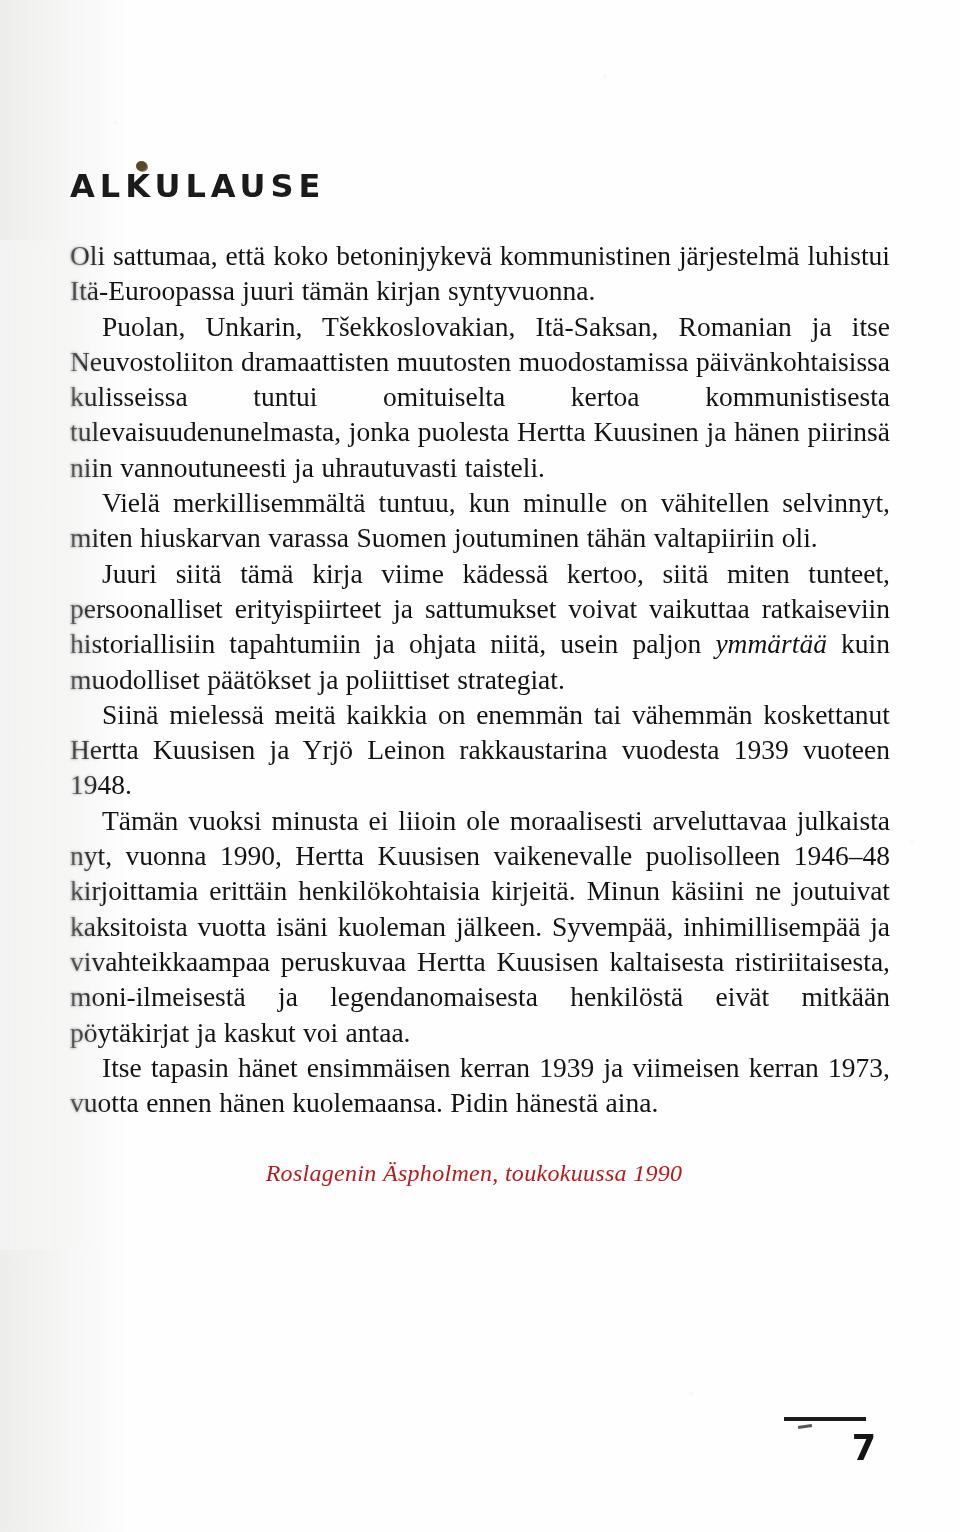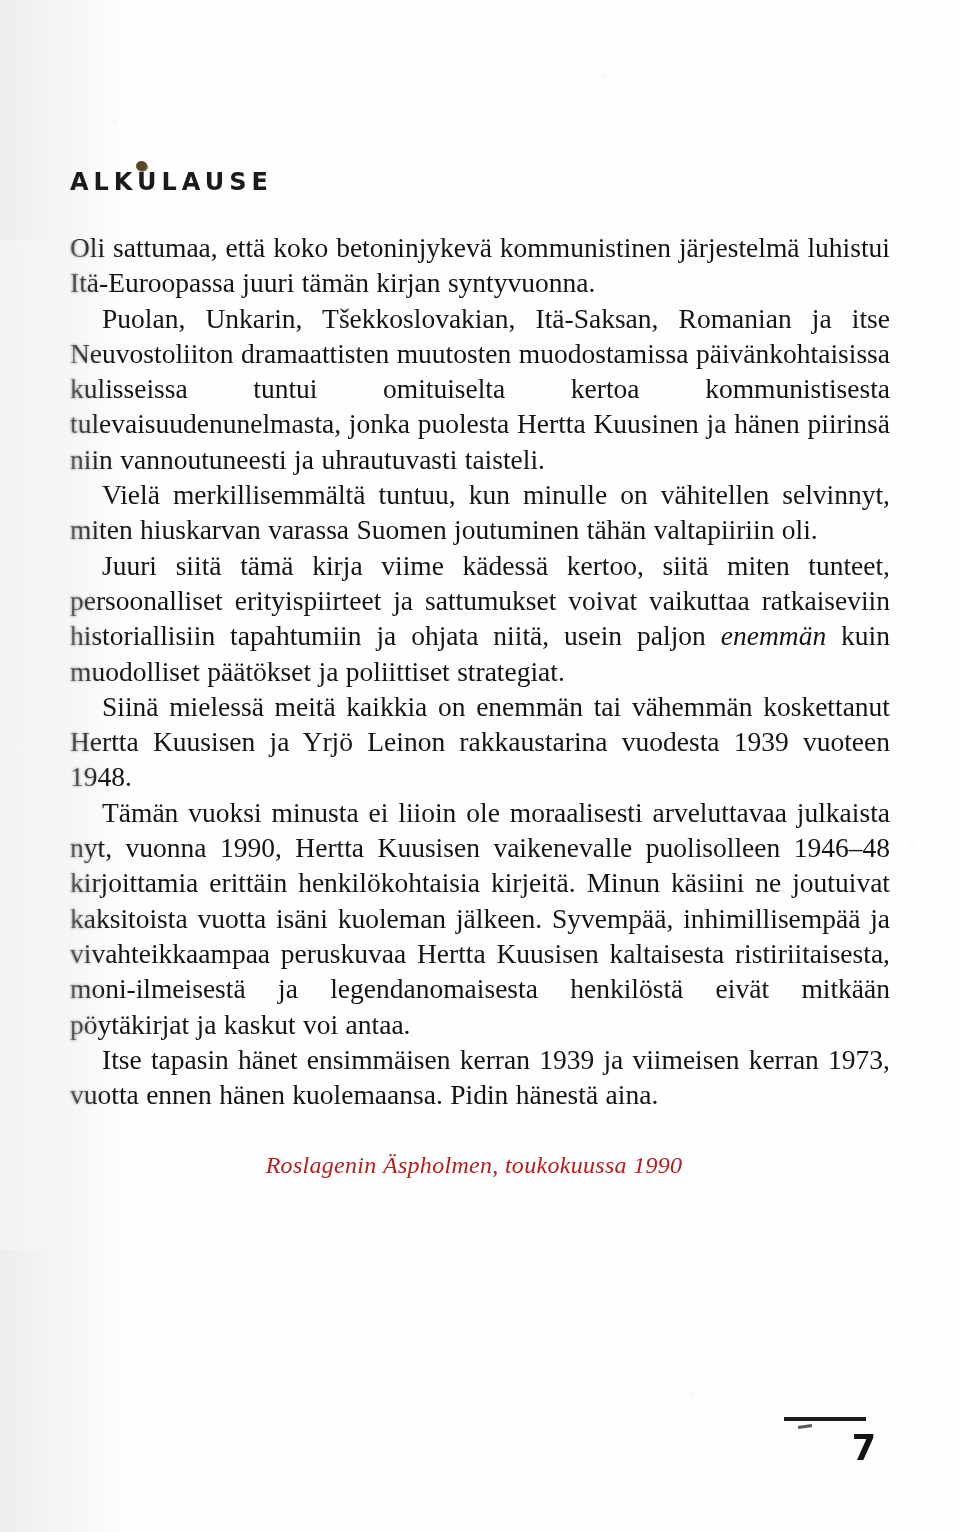--- a/index.html
+++ b/index.html
@@ -51,21 +51,21 @@
     left: 70px;
     top: 0;
     width: 820px;
   }
 
   #doc-title {
     margin: 0;
     padding-top: 170px;
     font-family: "DejaVu Sans", "Liberation Sans", sans-serif;
     font-weight: 700;
-    font-size: 24px;
+    font-size: 32px;
     letter-spacing: 5px;
     color: #1b1b1b;
     line-height: 1;
   }
 
   .title-row {
     position: relative;
     display: inline-block;
   }
 
@@ -184,21 +184,21 @@
     </h1>
 
     <div id="body-copy">
 
       <p class="para first">Oli sattumaa, että koko betoninjykevä kommunistinen järjestelmä luhistui Itä-Euroopassa juuri tämän kirjan syntyvuonna.</p>
 
       <p class="para">Puolan, Unkarin, Tšekkoslovakian, Itä-Saksan, Romanian ja itse Neuvostoliiton dramaattisten muutosten muodostamissa päivänkohtaisissa kulisseissa tuntui omituiselta kertoa kommunistisesta tulevaisuudenunelmasta, jonka puolesta Hertta Kuusinen ja hänen piirinsä niin vannoutuneesti ja uhrautuvasti taisteli.</p>
 
       <p class="para">Vielä merkillisemmältä tuntuu, kun minulle on vähitellen selvinnyt, miten hiuskarvan varassa Suomen joutuminen tähän valtapiiriin oli.</p>
 
-      <p class="para"><span>Juuri siitä tämä kirja viime kädessä kertoo, siitä miten tunteet, persoonalliset erityispiirteet ja sattumukset voivat vaikuttaa ratkaiseviin historiallisiin tapahtumiin ja ohjata niitä, usein paljon </span><em>enemmän</em><span> kuin muodolliset päätökset ja poliittiset strategiat.</span></p>
+      <p class="para"><span>Juuri siitä tämä kirja viime kädessä kertoo, siitä miten tunteet, persoonalliset erityispiirteet ja sattumukset voivat vaikuttaa ratkaiseviin historiallisiin tapahtumiin ja ohjata niitä, usein paljon </span><em>ymmärtää</em><span> kuin muodolliset päätökset ja poliittiset strategiat.</span></p>
 
       <p class="para">Siinä mielessä meitä kaikkia on enemmän tai vähemmän koskettanut Hertta Kuusisen ja Yrjö Leinon rakkaustarina vuodesta 1939 vuoteen 1948.</p>
 
       <p class="para">Tämän vuoksi minusta ei liioin ole moraalisesti arveluttavaa julkaista nyt, vuonna 1990, Hertta Kuusisen vaikenevalle puolisolleen 1946–48 kirjoittamia erittäin henkilökohtaisia kirjeitä. Minun käsiini ne joutuivat kaksitoista vuotta isäni kuoleman jälkeen. Syvempää, inhimillisempää ja vivahteikkaampaa peruskuvaa Hertta Kuusisen kaltaisesta ristiriitaisesta, moni-ilmeisestä ja legendanomaisesta henkilöstä eivät mitkään pöytäkirjat ja kaskut voi antaa.</p>
 
       <p class="para">Itse tapasin hänet ensimmäisen kerran 1939 ja viimeisen kerran 1973, vuotta ennen hänen kuolemaansa. Pidin hänestä aina.</p>
 
 
     </div>
 

